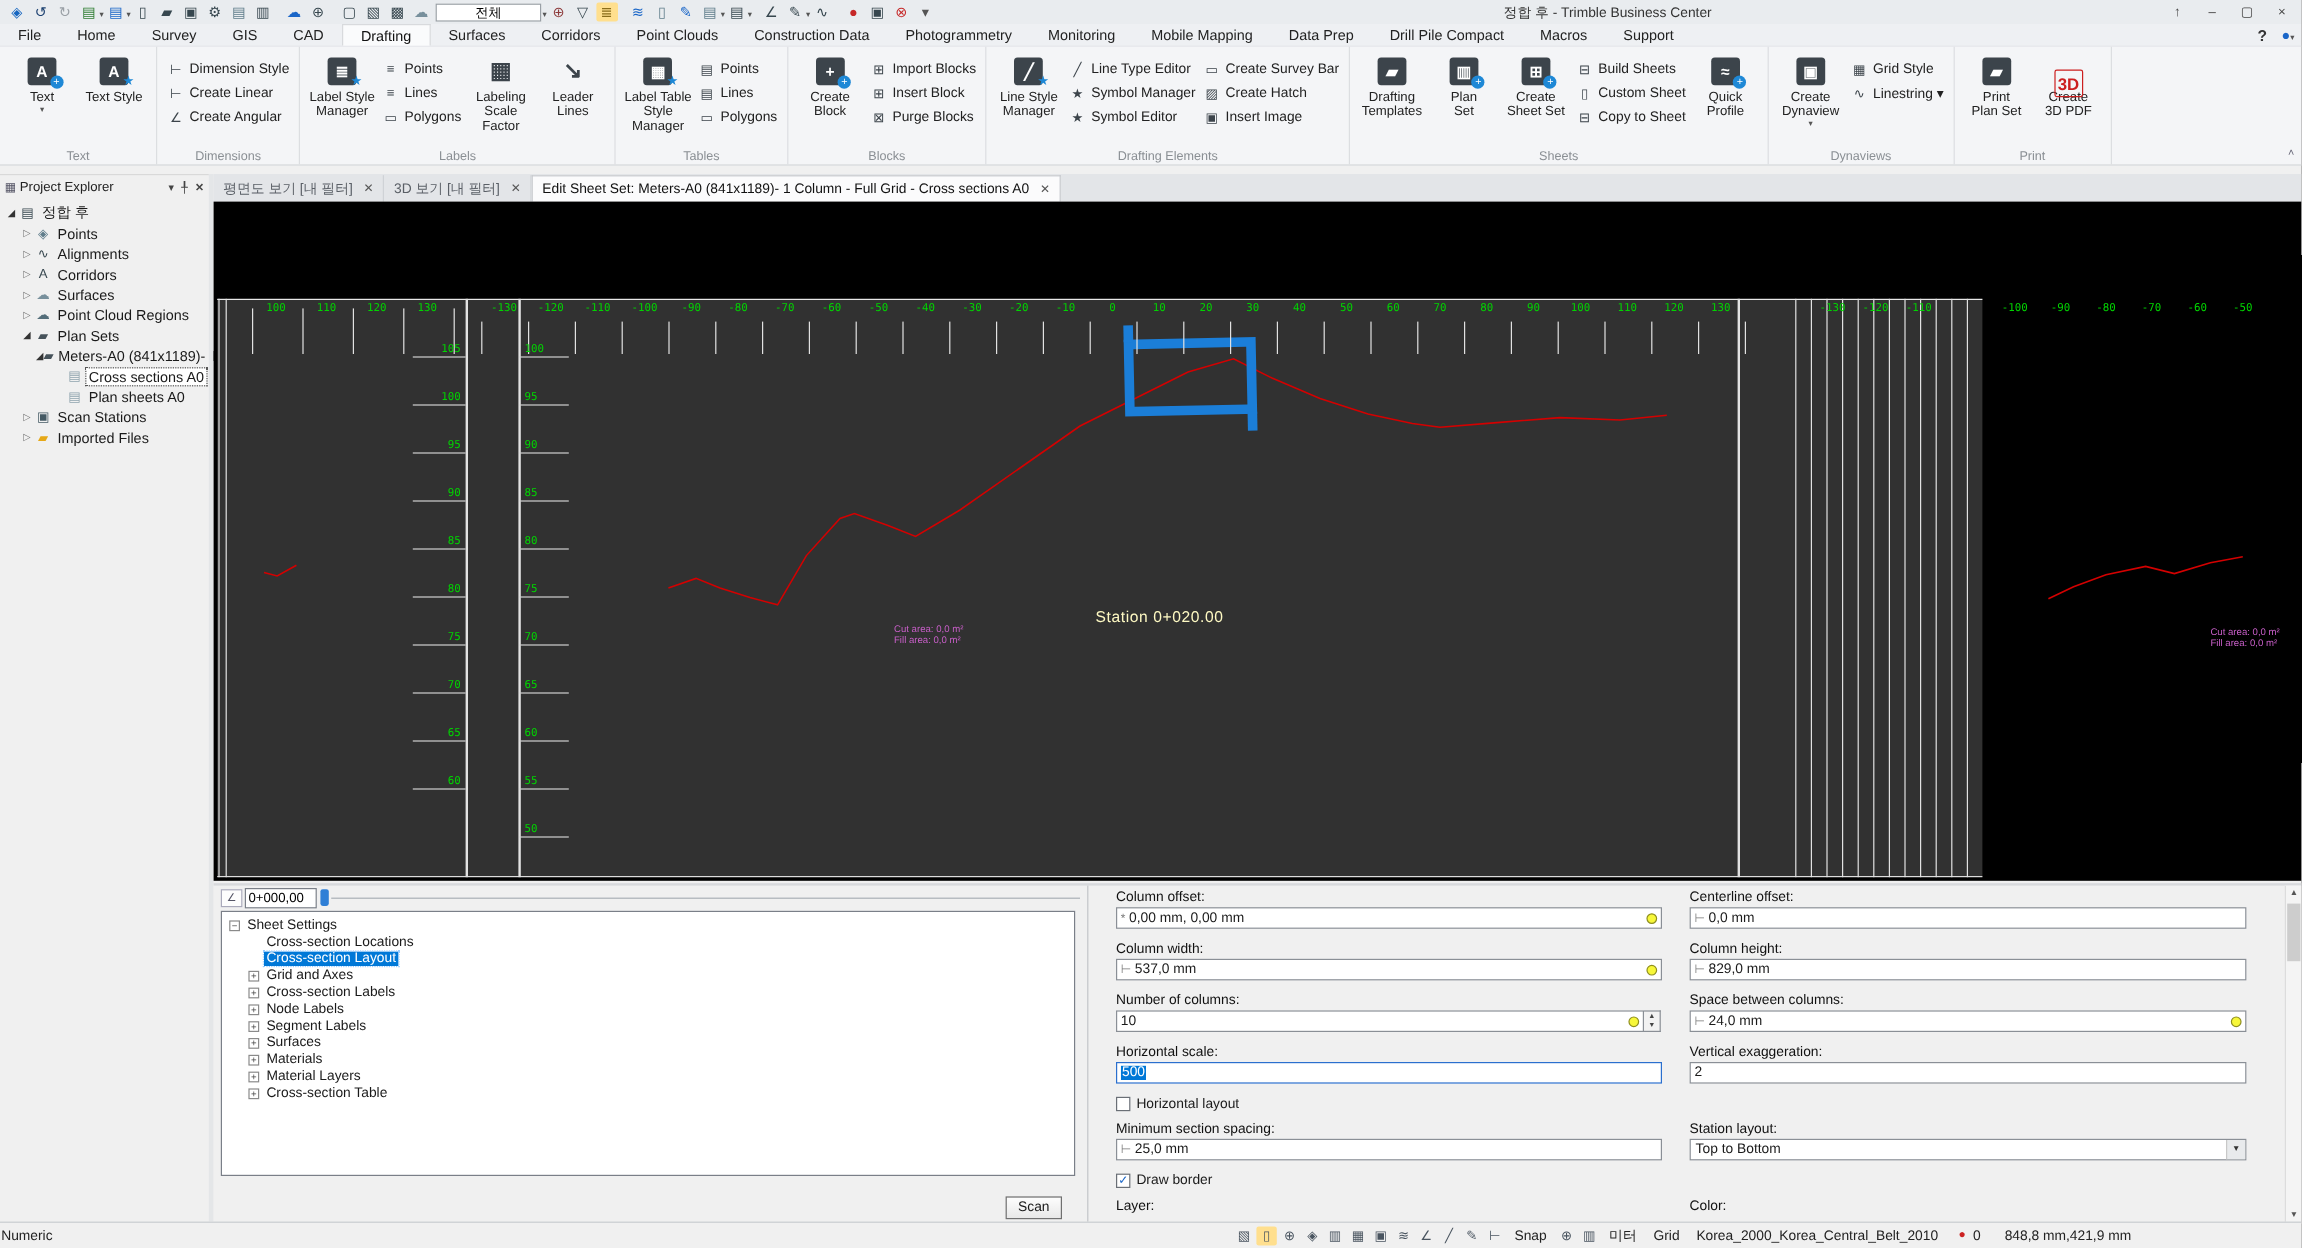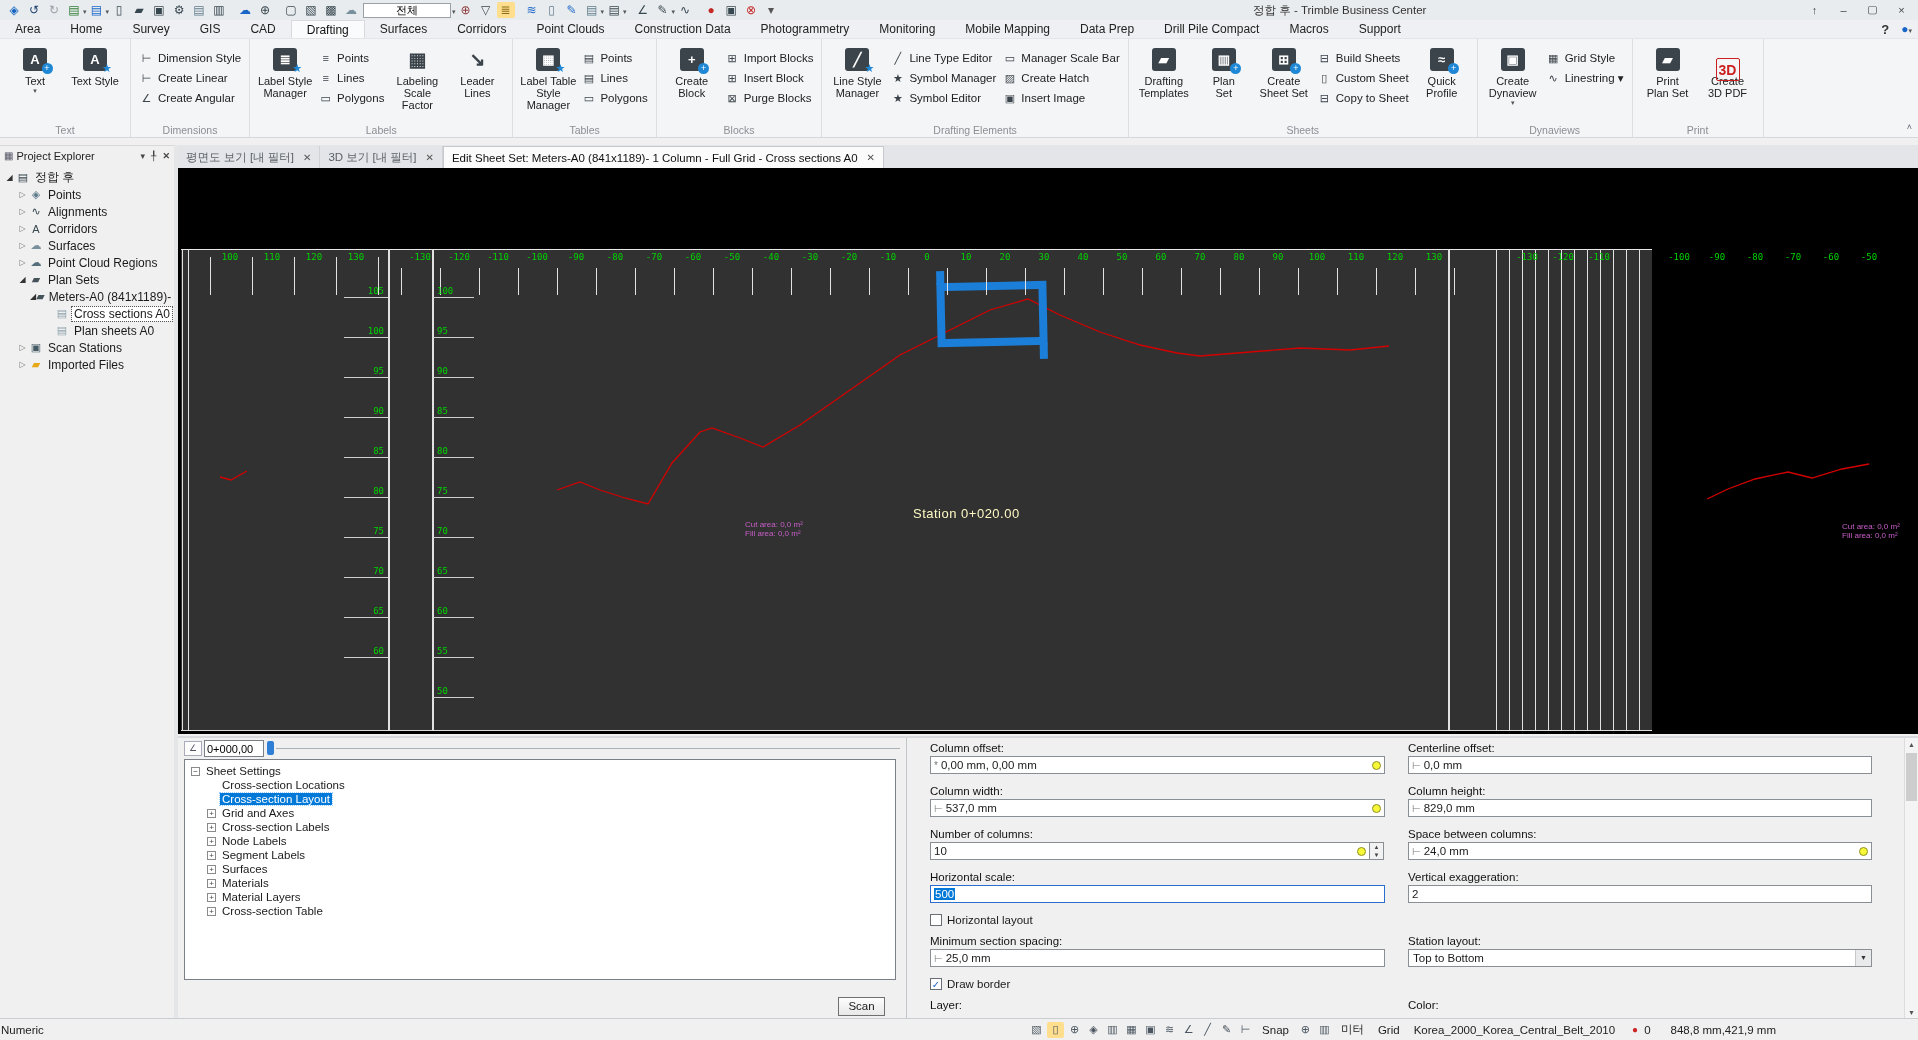--- a/index.html
+++ b/index.html
@@ -130,21 +130,21 @@
     <span id="win-controls">
         <span class="winbtn">↑</span>
         <span class="winbtn">–</span>
         <span class="winbtn">▢</span>
         <span class="winbtn">×</span>
       </span>
   </div>
 
   <div id="menubar">
     <span id="menu-tabs" style="display:flex;">
-        <span class="mtab">Area</span>
+        <span class="mtab">File</span>
         <span class="mtab">Home</span>
         <span class="mtab">Survey</span>
         <span class="mtab">GIS</span>
         <span class="mtab">CAD</span>
         <span class="mtab active">Drafting</span>
         <span class="mtab">Surfaces</span>
         <span class="mtab">Corridors</span>
         <span class="mtab">Point Clouds</span>
         <span class="mtab">Construction Data</span>
         <span class="mtab">Photogrammetry</span>
@@ -305,21 +305,21 @@
             <span class="rlbl">Symbol Manager</span>
           </div>
           <div class="rrow">
             <span class="rico">★</span>
             <span class="rlbl">Symbol Editor</span>
           </div>
         </div>
         <div class="rcol">
           <div class="rrow">
             <span class="rico">▭</span>
-            <span class="rlbl">Manager Scale Bar</span>
+            <span class="rlbl">Create Survey Bar</span>
           </div>
           <div class="rrow">
             <span class="rico">▨</span>
             <span class="rlbl">Create Hatch</span>
           </div>
           <div class="rrow">
             <span class="rico">▣</span>
             <span class="rlbl">Insert Image</span>
           </div>
         </div>

